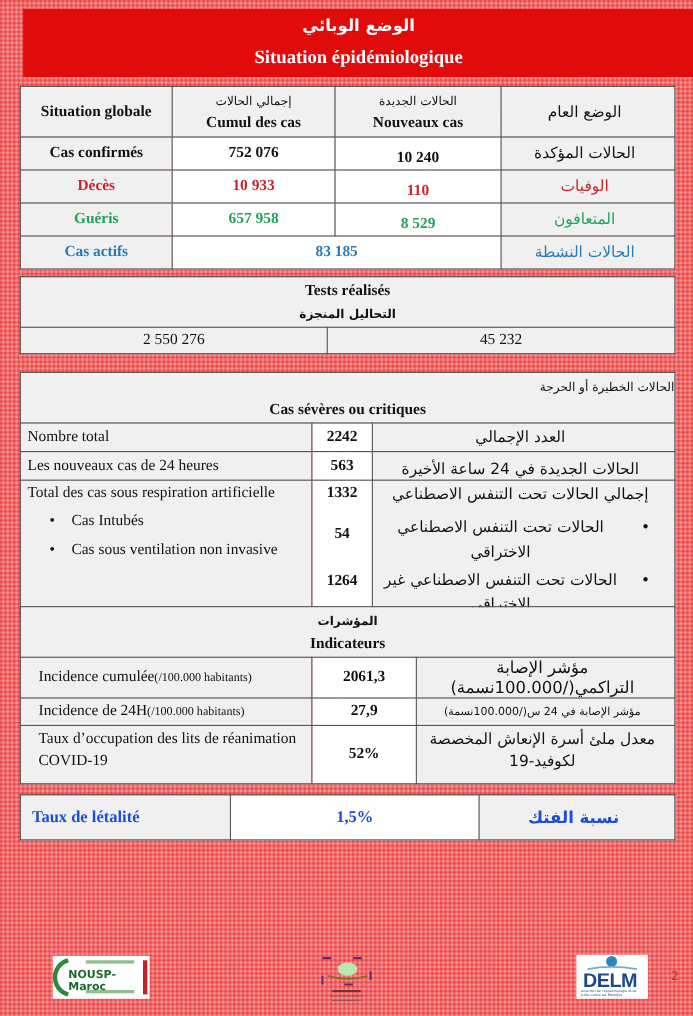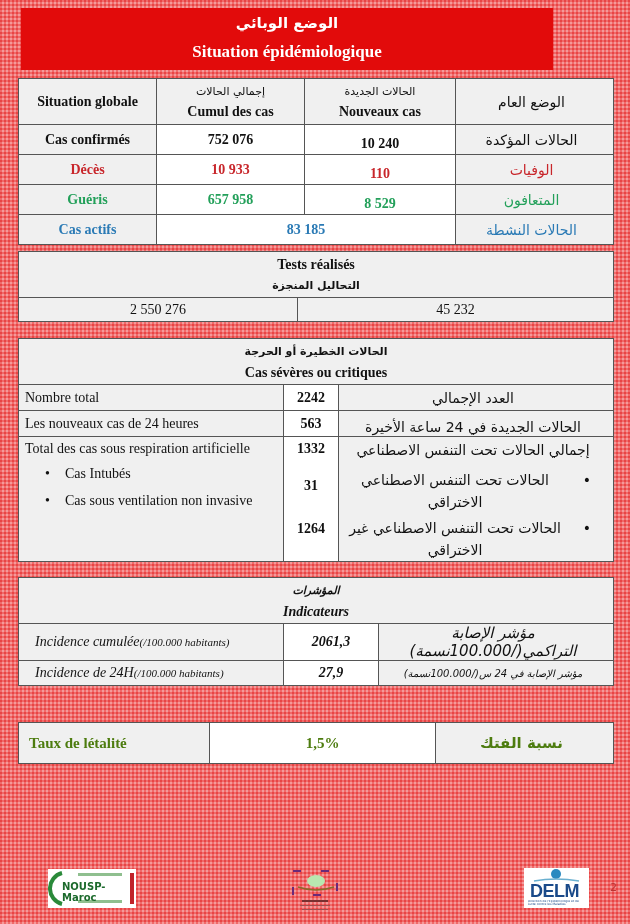--- a/index.html
+++ b/index.html
@@ -9,54 +9,54 @@
     font-family: "Liberation Serif", "DejaVu Serif", serif;
     color: #111;
     background-color: #f06a6a;
     background-image:
       radial-gradient(circle at 1px 1px, #e84545 0.9px, transparent 1.2px),
       radial-gradient(circle at 3px 3px, #f49a9a 0.9px, transparent 1.2px);
     background-size: 4px 4px, 4px 4px;
   }
   .abs { position: absolute; }
   .title-banner {
-    left: 21px; top: 8px; width: 532px; height: 62px;
+    left: 21px; top: 8px; width: 610px; height: 62px;
     background: #e20b0b;
     color: #fff; text-align: center;
   }
   .title-ar { font-family: "DejaVu Sans", sans-serif; font-size: 15px; font-weight: bold; padding-top: 6px; direction: rtl; }
   .title-fr { font-size: 17px; font-weight: bold; margin-top: 10px; }
 
   table { border-collapse: collapse; position: absolute; left: 18px; width: 595px; table-layout: fixed; }
   td { border: 1px solid #555; text-align: center; vertical-align: middle; font-size: 14px; }
   .g { background: #f0f0f0; }
   .w { background: #fff; }
   .b { font-weight: bold; }
   .ar { font-family: "DejaVu Sans", sans-serif; direction: rtl; text-align: center; font-size: 11px; padding-right: 6px; }
   .red { color: #c8262b; margin-top: 36px; }
   .green { color: #23a05a; }
   .dgreen { color: #1f7a2e; }
   .blue { color: #2a7ab5; }
-  .dred { color: #4d7c0f; }
+  .dred { color: #1d4ed8; }
 
   #t1 { top: 78px; }
   #t1 td { font-size: 14px; }
   #t1 .hdr td { height: 46px; line-height: 20px; }
   #t1 .r td { height: 30px; }
 
   #t2 { top: 251px; }
   #t2 td { height: 24px; font-size: 14px; }
   #t2 .hd { height: 46px; line-height: 21px; }
 
   #t3 { top: 338px; }
   #t3 td { font-size: 14px; }
   #t3 .lf { text-align: left; padding-left: 6px; font-family: "Liberation Serif", serif; }
   #t3 .hd { height: 46px; line-height: 21px; }
 
-  #t4 { top: 577px; font-style: italic; }
+  #t4 { top: 551px; }
   #t4 td { font-size: 14px; }
   #t4 .lf { text-align: left; padding-left: 16px; }
   #t4 .hd { height: 46px; line-height: 21px; }
   .small { font-size: 11px; }
 
   #t5 { top: 722px; }
   #t5 td { height: 41px; font-size: 15px; }
   #t5 .lf { text-align: left; padding-left: 10px; }
 
   ul.bul { list-style: none; }
@@ -144,21 +144,21 @@
 
 <table id="t3">
   <colgroup>
       <col style="width:265px">
       <col style="width:55px">
       <col style="width:275px">
     </colgroup>
   <tbody>
       <tr>
     <td class="g hd" colspan="3">
-      <div style="font-family:'DejaVu Sans',sans-serif;font-size:11px;font-weight:bold;">الحالات الخطيرة أو الحرجة</div>
+      <div style="font-family:'DejaVu Sans',sans-serif;font-size:11px;font-weight:normal;text-align:right;">الحالات الخطيرة أو الحرجة</div>
       <div class="b">Cas sévères ou critiques</div>
     </td>
   </tr>
   <tr style="height:26px">
     <td class="g lf">Nombre total</td>
     <td class="w b">2242</td>
     <td class="g ar" style="padding-top:0">العدد الإجمالي</td>
   </tr>
   <tr style="height:26px">
     <td class="g lf">Les nouveaux cas de 24 heures</td>
@@ -168,21 +168,21 @@
   <tr style="height:122px">
     <td class="g lf" style="vertical-align:top;line-height:19px;padding-top:2px">
       <div>Total des cas sous respiration artificielle</div>
       <ul class="bul" style="margin-top:6px">
         <li>Cas Intubés</li>
         <li style="margin-top:8px">Cas sous ventilation non invasive</li>
       </ul>
     </td>
     <td class="w b" style="vertical-align:top;line-height:19px;padding-top:2px">
       <div>1332</div>
-      <div style="margin-top:18px">31</div>
+      <div style="margin-top:18px">54</div>
       <div style="margin-top:24px">1264</div>
     </td>
     <td class="g ar" style="vertical-align:top;line-height:22px;padding-top:2px">
       <div>إجمالي الحالات تحت التنفس الاصطناعي</div>
       <ul class="bul-ar" style="margin-top:8px">
         <li>الحالات تحت التنفس الاصطناعي الاختراقي</li>
         <li style="margin-top:4px">الحالات تحت التنفس الاصطناعي غير الاختراقي</li>
       </ul>
     </td>
   </tr>
@@ -204,20 +204,25 @@
   </tr>
   <tr style="height:25px">
     <td class="g lf"><span>Incidence cumulée</span><span class="small">(/100.000 habitants)</span></td>
     <td class="w b">2061,3</td>
     <td class="g ar" style="font-size:15px">مؤشر الإصابة التراكمي(/100.000نسمة)</td>
   </tr>
   <tr style="height:25px">
     <td class="g lf"><span>Incidence de 24H</span><span class="small">(/100.000 habitants)</span></td>
     <td class="w b">27,9</td>
     <td class="g ar" style="font-size:10px">مؤشر الإصابة في 24 س(/100.000نسمة)</td>
+  </tr>
+  <tr style="height:53px">
+    <td class="g lf" style="vertical-align:top;line-height:20px;padding-top:2px">Taux d’occupation des lits de réanimation COVID-19</td>
+    <td class="w b">52%</td>
+    <td class="g ar" style="vertical-align:top;line-height:20px;padding-top:2px">معدل ملئ أسرة الإنعاش المخصصة لكوفيد-19</td>
   </tr>
 </tbody>
   </table>
 
 <table id="t5">
   <colgroup>
       <col style="width:191px">
       <col style="width:226px">
       <col style="width:178px">
     </colgroup>

